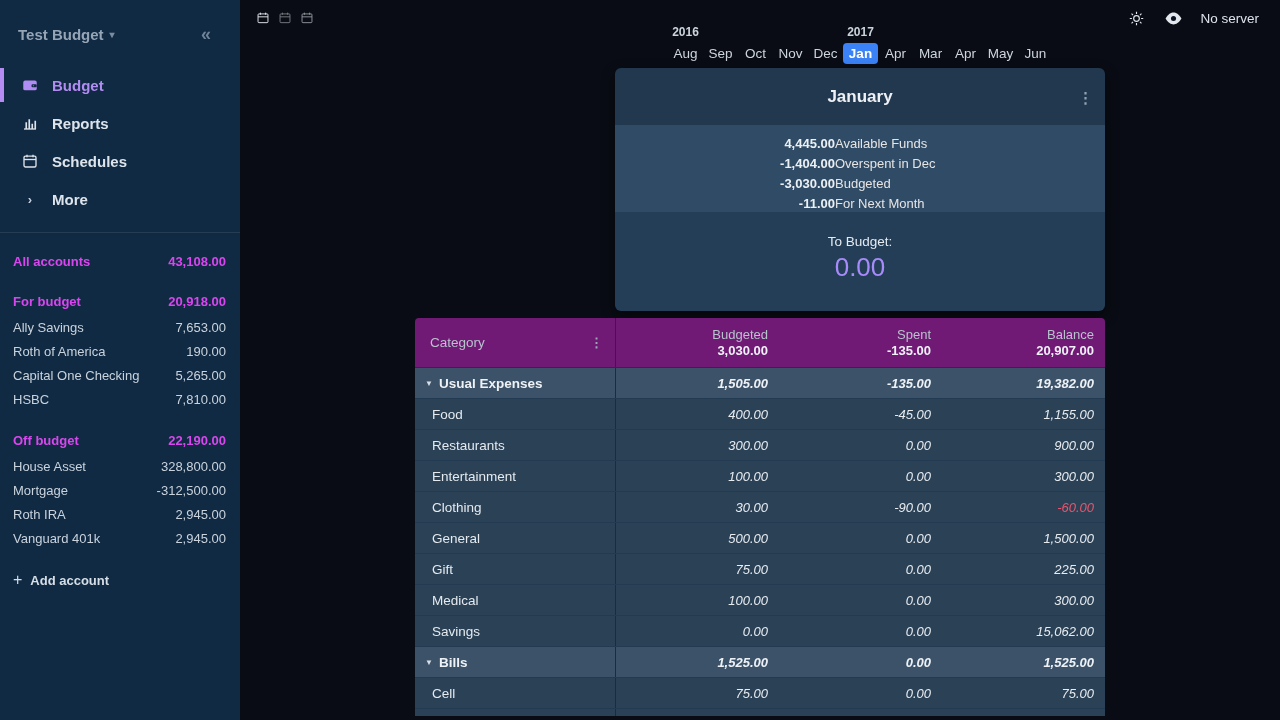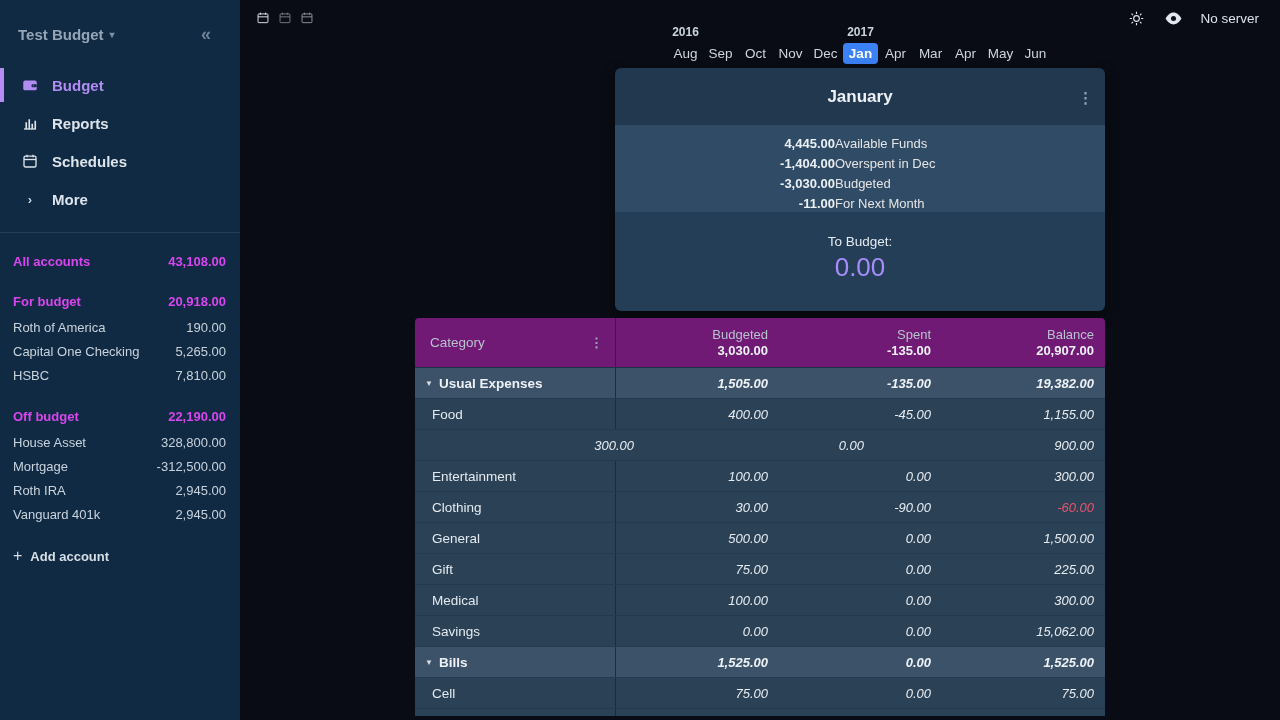--- a/index.html
+++ b/index.html
@@ -171,20 +171,24 @@
   <div class="accounts" id="accounts">
       <div class="acct-row head all">
         <span>All accounts</span>
         <span>43,108.00</span>
       </div>
       <div class="acct-row head">
         <span>For budget</span>
         <span>20,918.00</span>
       </div>
       <div class="acct-row">
+        <span>Ally Savings</span>
+        <span>7,653.00</span>
+      </div>
+      <div class="acct-row">
         <span>Roth of America</span>
         <span>190.00</span>
       </div>
       <div class="acct-row">
         <span>Capital One Checking</span>
         <span>5,265.00</span>
       </div>
       <div class="acct-row">
         <span>HSBC</span>
         <span>7,810.00</span>
@@ -347,20 +351,23 @@
           <div class="cat">
             <span>Food</span>
           </div>
           <div class="vals">
             <div class="val">400.00</div>
             <div class="val">-45.00</div>
             <div class="val">1,155.00</div>
           </div>
         </div>
         <div class="t-row">
+          <div class="cat">
+            <span>Restaurants</span>
+          </div>
           <div class="vals">
             <div class="val">300.00</div>
             <div class="val">0.00</div>
             <div class="val">900.00</div>
           </div>
         </div>
         <div class="t-row">
           <div class="cat">
             <span>Entertainment</span>
           </div>

